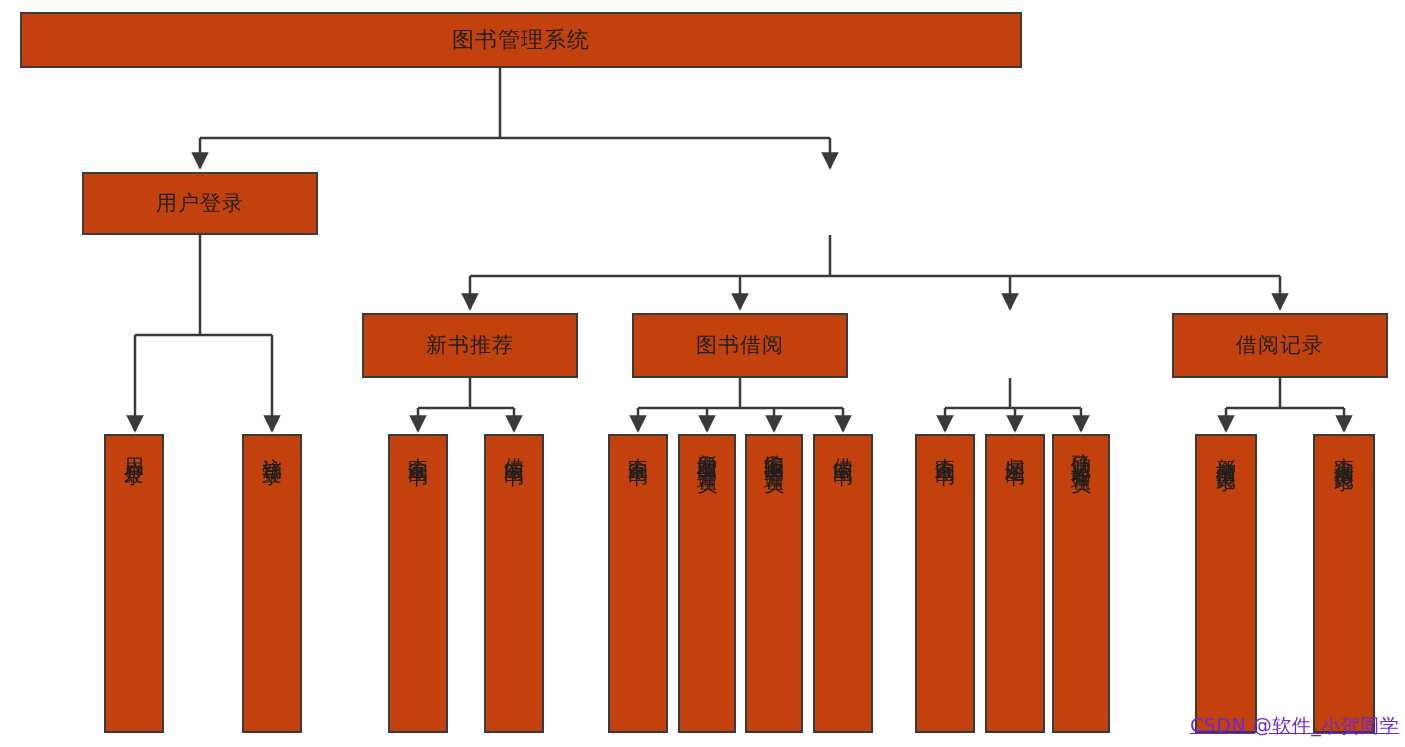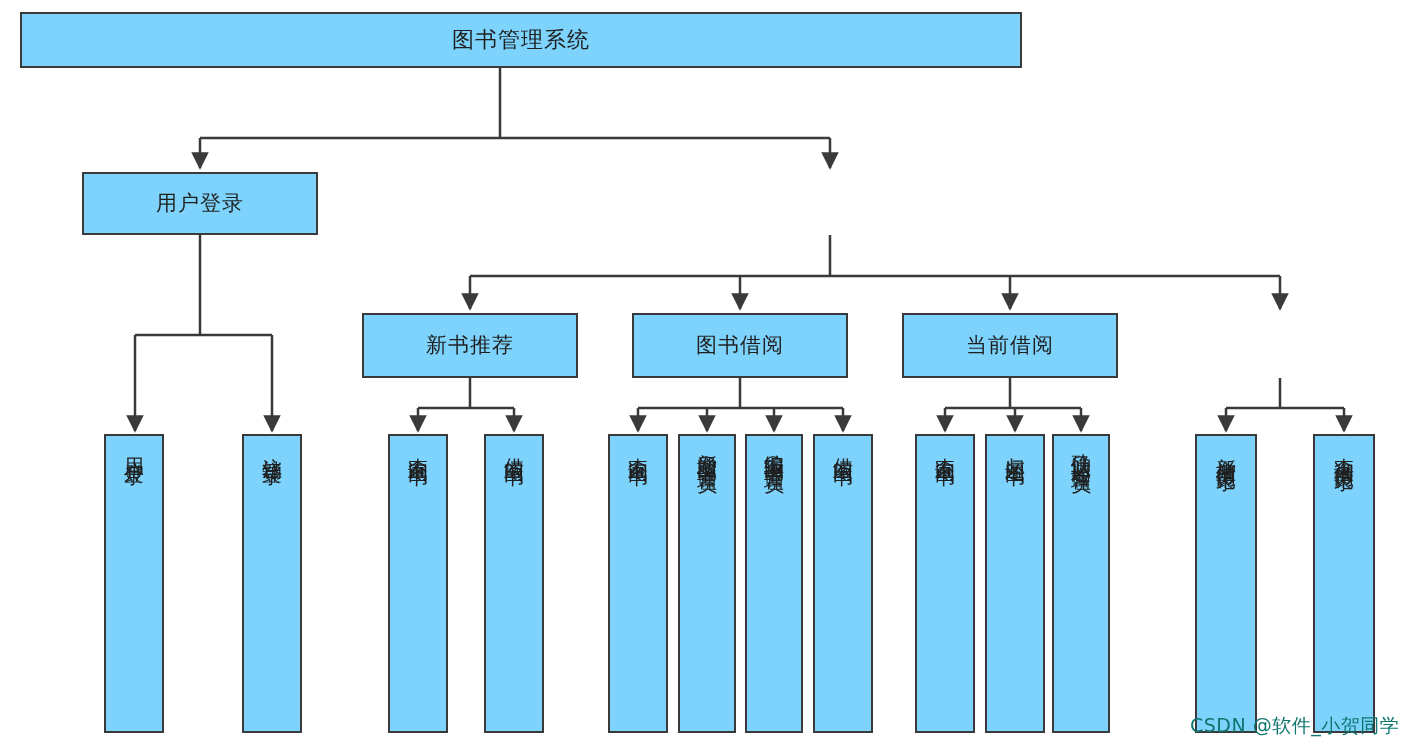--- a/index.html
+++ b/index.html
@@ -22,21 +22,21 @@
     left: 0;
     top: 0;
     width: 1405px;
     height: 747px;
     pointer-events: none;
   }
   .node {
     position: absolute;
     box-sizing: border-box;
     border: 2.5px solid #3a3a3a;
-    background: #7dd3fc;
+    background: #c2410c;
     color: #1f1f1f;
     display: flex;
     align-items: center;
     justify-content: center;
     font-size: 21px;
     line-height: 1.25;
     letter-spacing: 1px;
   }
   .node.root {
     font-size: 22px;
@@ -56,25 +56,26 @@
     white-space: nowrap;
     letter-spacing: 3px;
     line-height: 1.05;
     margin-top: 6px;
   }
   .leaf.top .vtext {
     margin-top: 2px;
   }
   .watermark {
     position: absolute;
-    color: #0f766e;
+    color: #6d28d9;
     font-size: 19px;
     letter-spacing: 0.5px;
     white-space: nowrap;
     user-select: none;
+    text-decoration: underline;
   }
 </style>
 </head>
 <body>
 
 <div id="canvas">
 
   <svg id="edges" viewBox="0 0 1405 747" width="1405" height="747" xmlns="http://www.w3.org/2000/svg">
     <defs>
       <marker id="arrow" viewBox="0 0 10 10" refX="9" refY="5" markerWidth="7" markerHeight="7" orient="auto-start-reverse">
@@ -132,22 +133,22 @@
   <div class="node" style="left:82px; top:172px; width:236px; height:63px;">
     <span>用户登录</span>
   </div>
 
   <div class="node" style="left:362px; top:313px; width:216px; height:65px;">
     <span>新书推荐</span>
   </div>
   <div class="node" style="left:632px; top:313px; width:216px; height:65px;font-family:Liberation Serif, serif;">
     <span>图书借阅</span>
   </div>
-  <div class="node" style="left:902px; top:313px; width:216px; height:65px;">
-    <span>当前借阅</span>
+  <div class="node" style="left:1172px; top:313px; width:216px; height:65px;">
+    <span>借阅记录</span>
   </div>
 
   <div class="node leaf" style="left:104px; top:434px; width:60px; height:299px;">
     <span class="vtext">用户登录</span>
   </div>
   <div class="node leaf" style="left:242px; top:434px; width:60px; height:299px;">
     <span class="vtext">注销登录</span>
   </div>
 
   <div class="node leaf" style="left:388px; top:434px; width:60px; height:299px;">

